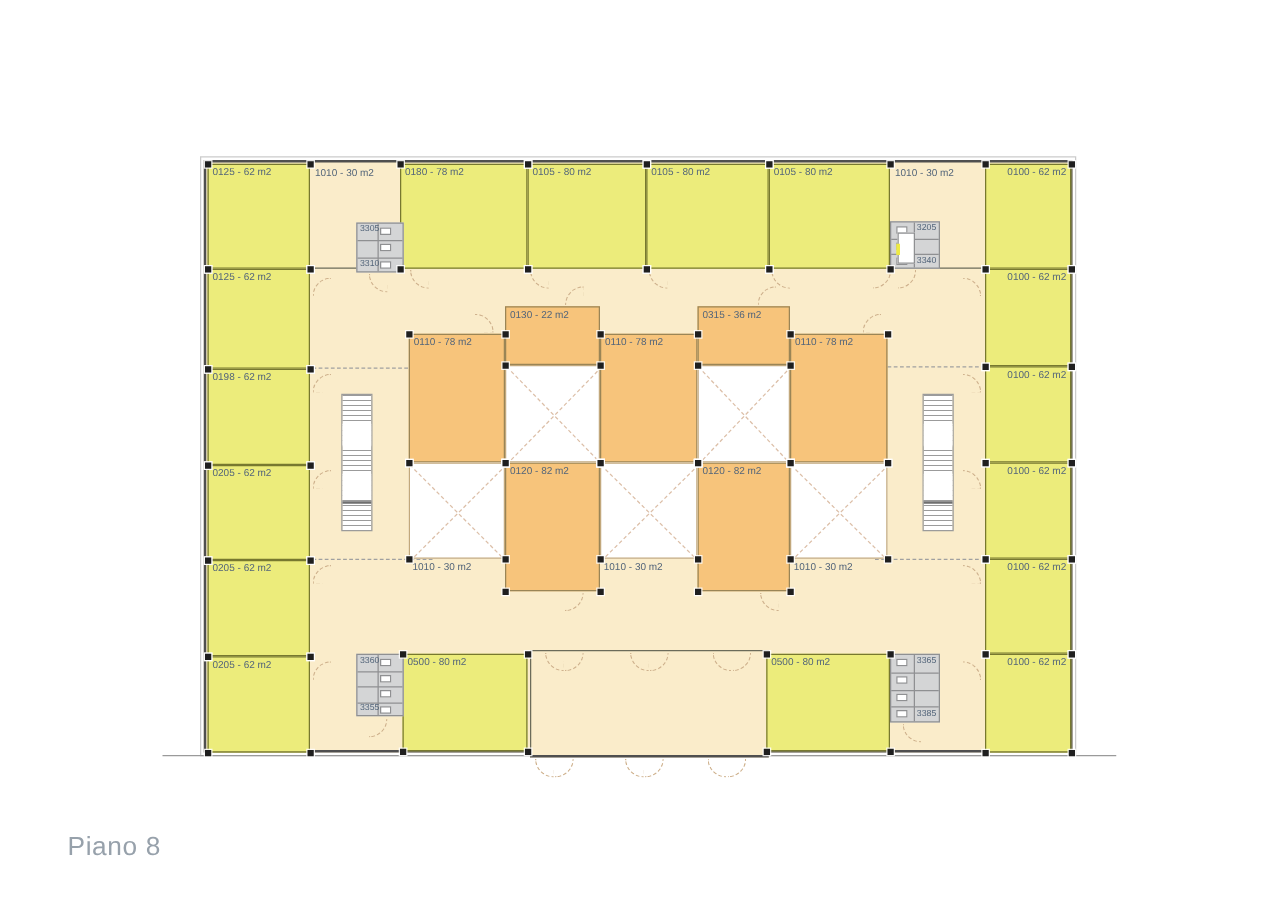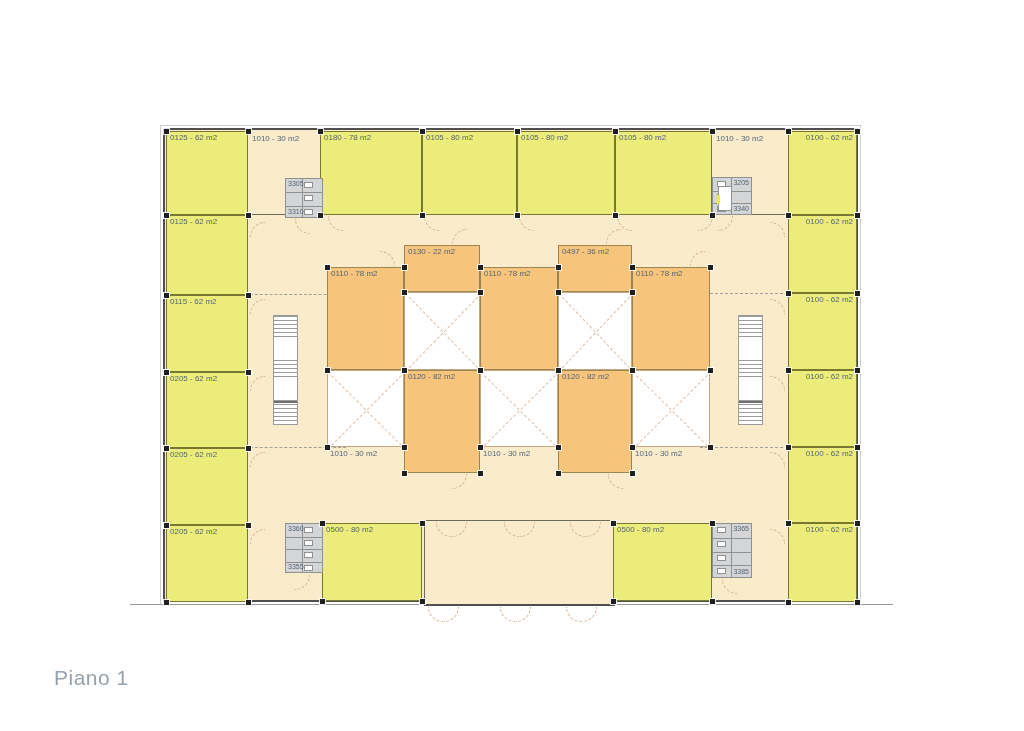--- a/index.html
+++ b/index.html
@@ -41,21 +41,21 @@
         <div class="stair-gap" style="top: 58%; height: 20%;"></div>
         <div class="stair-dark" style="top: 79%;"></div>
       </div>
       <div class="abs" style="left: 166px; top: 131px; width: 82px; height: 84px; background: rgb(236, 236, 123); border: 1px solid rgb(119, 120, 47);">
         <span class="room-label" style="color: rgb(83, 101, 122);">0125 - 62 m2</span>
       </div>
       <div class="abs" style="left: 166px; top: 215px; width: 82px; height: 80px; background: rgb(236, 236, 123); border: 1px solid rgb(119, 120, 47);">
         <span class="room-label" style="color: rgb(83, 101, 122);">0125 - 62 m2</span>
       </div>
       <div class="abs" style="left: 166px; top: 295px; width: 82px; height: 77px; background: rgb(236, 236, 123); border: 1px solid rgb(119, 120, 47);">
-        <span class="room-label" style="color: rgb(83, 101, 122);">0115 - 62 m2</span>
+        <span class="room-label" style="color: rgb(83, 101, 122);">0198 - 62 m2</span>
       </div>
       <div class="abs" style="left: 166px; top: 372px; width: 82px; height: 76px; background: rgb(236, 236, 123); border: 1px solid rgb(119, 120, 47);">
         <span class="room-label" style="color: rgb(83, 101, 122);">0205 - 62 m2</span>
       </div>
       <div class="abs" style="left: 166px; top: 448px; width: 82px; height: 77px; background: rgb(236, 236, 123); border: 1px solid rgb(119, 120, 47);">
         <span class="room-label" style="color: rgb(83, 101, 122);">0205 - 62 m2</span>
       </div>
       <div class="abs" style="left: 166px; top: 525px; width: 82px; height: 77px; background: rgb(236, 236, 123); border: 1px solid rgb(119, 120, 47);">
         <span class="room-label" style="color: rgb(83, 101, 122);">0205 - 62 m2</span>
       </div>
@@ -92,21 +92,21 @@
       <div class="abs" style="left: 322px; top: 523px; width: 100px; height: 78px; background: rgb(236, 236, 123); border: 1px solid rgb(119, 120, 47);">
         <span class="room-label" style="color: rgb(83, 101, 122);">0500 - 80 m2</span>
       </div>
       <div class="abs" style="left: 613px; top: 523px; width: 99px; height: 78px; background: rgb(236, 236, 123); border: 1px solid rgb(119, 120, 47);">
         <span class="room-label" style="color: rgb(83, 101, 122);">0500 - 80 m2</span>
       </div>
       <div class="abs" style="left: 404px; top: 245px; width: 76px; height: 47px; background: rgb(247, 196, 123); border: 1px solid rgb(154, 133, 86);">
         <span class="room-label" style="color: rgb(83, 101, 122);">0130 - 22 m2</span>
       </div>
       <div class="abs" style="left: 558px; top: 245px; width: 74px; height: 47px; background: rgb(247, 196, 123); border: 1px solid rgb(154, 133, 86);">
-        <span class="room-label" style="color: rgb(83, 101, 122);">0497 - 36 m2</span>
+        <span class="room-label" style="color: rgb(83, 101, 122);">0315 - 36 m2</span>
       </div>
       <div class="abs" style="left: 327px; top: 267px; width: 77px; height: 103px; background: rgb(247, 196, 123); border: 1px solid rgb(154, 133, 86);">
         <span class="room-label" style="color: rgb(83, 101, 122);">0110 - 78 m2</span>
       </div>
       <div class="abs" style="left: 480px; top: 267px; width: 78px; height: 103px; background: rgb(247, 196, 123); border: 1px solid rgb(154, 133, 86);">
         <span class="room-label" style="color: rgb(83, 101, 122);">0110 - 78 m2</span>
       </div>
       <div class="abs" style="left: 632px; top: 267px; width: 78px; height: 103px; background: rgb(247, 196, 123); border: 1px solid rgb(154, 133, 86);">
         <span class="room-label" style="color: rgb(83, 101, 122);">0110 - 78 m2</span>
       </div>
@@ -341,14 +341,14 @@
       <div class="abs" style="left: 402px; top: 445px; width: 5px; height: 5px; background: rgb(31, 31, 31); box-shadow: rgba(255, 255, 255, 0.85) 0px 0px 0px 1px;"></div>
       <div class="abs" style="left: 478px; top: 368px; width: 5px; height: 5px; background: rgb(31, 31, 31); box-shadow: rgba(255, 255, 255, 0.85) 0px 0px 0px 1px;"></div>
       <div class="abs" style="left: 556px; top: 368px; width: 5px; height: 5px; background: rgb(31, 31, 31); box-shadow: rgba(255, 255, 255, 0.85) 0px 0px 0px 1px;"></div>
       <div class="abs" style="left: 478px; top: 445px; width: 5px; height: 5px; background: rgb(31, 31, 31); box-shadow: rgba(255, 255, 255, 0.85) 0px 0px 0px 1px;"></div>
       <div class="abs" style="left: 556px; top: 445px; width: 5px; height: 5px; background: rgb(31, 31, 31); box-shadow: rgba(255, 255, 255, 0.85) 0px 0px 0px 1px;"></div>
       <div class="abs" style="left: 630px; top: 368px; width: 5px; height: 5px; background: rgb(31, 31, 31); box-shadow: rgba(255, 255, 255, 0.85) 0px 0px 0px 1px;"></div>
       <div class="abs" style="left: 708px; top: 368px; width: 5px; height: 5px; background: rgb(31, 31, 31); box-shadow: rgba(255, 255, 255, 0.85) 0px 0px 0px 1px;"></div>
       <div class="abs" style="left: 630px; top: 445px; width: 5px; height: 5px; background: rgb(31, 31, 31); box-shadow: rgba(255, 255, 255, 0.85) 0px 0px 0px 1px;"></div>
       <div class="abs" style="left: 708px; top: 445px; width: 5px; height: 5px; background: rgb(31, 31, 31); box-shadow: rgba(255, 255, 255, 0.85) 0px 0px 0px 1px;"></div>
     </div>
-  <div id="title" style="color: rgb(151, 161, 171);">Piano 1</div>
+  <div id="title" style="color: rgb(151, 161, 171);">Piano 8</div>
 </div>
 
 </body></html>

